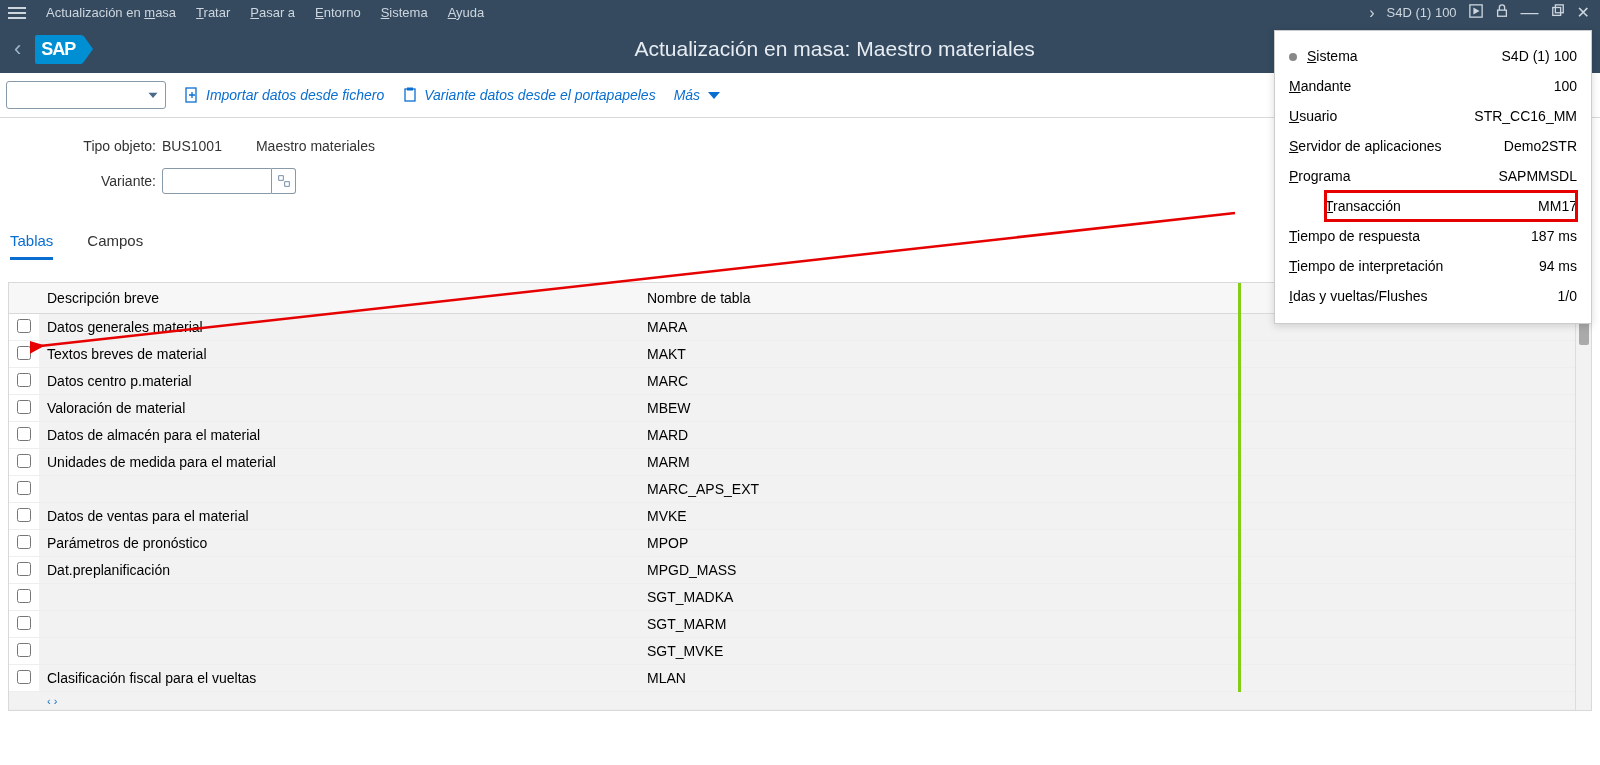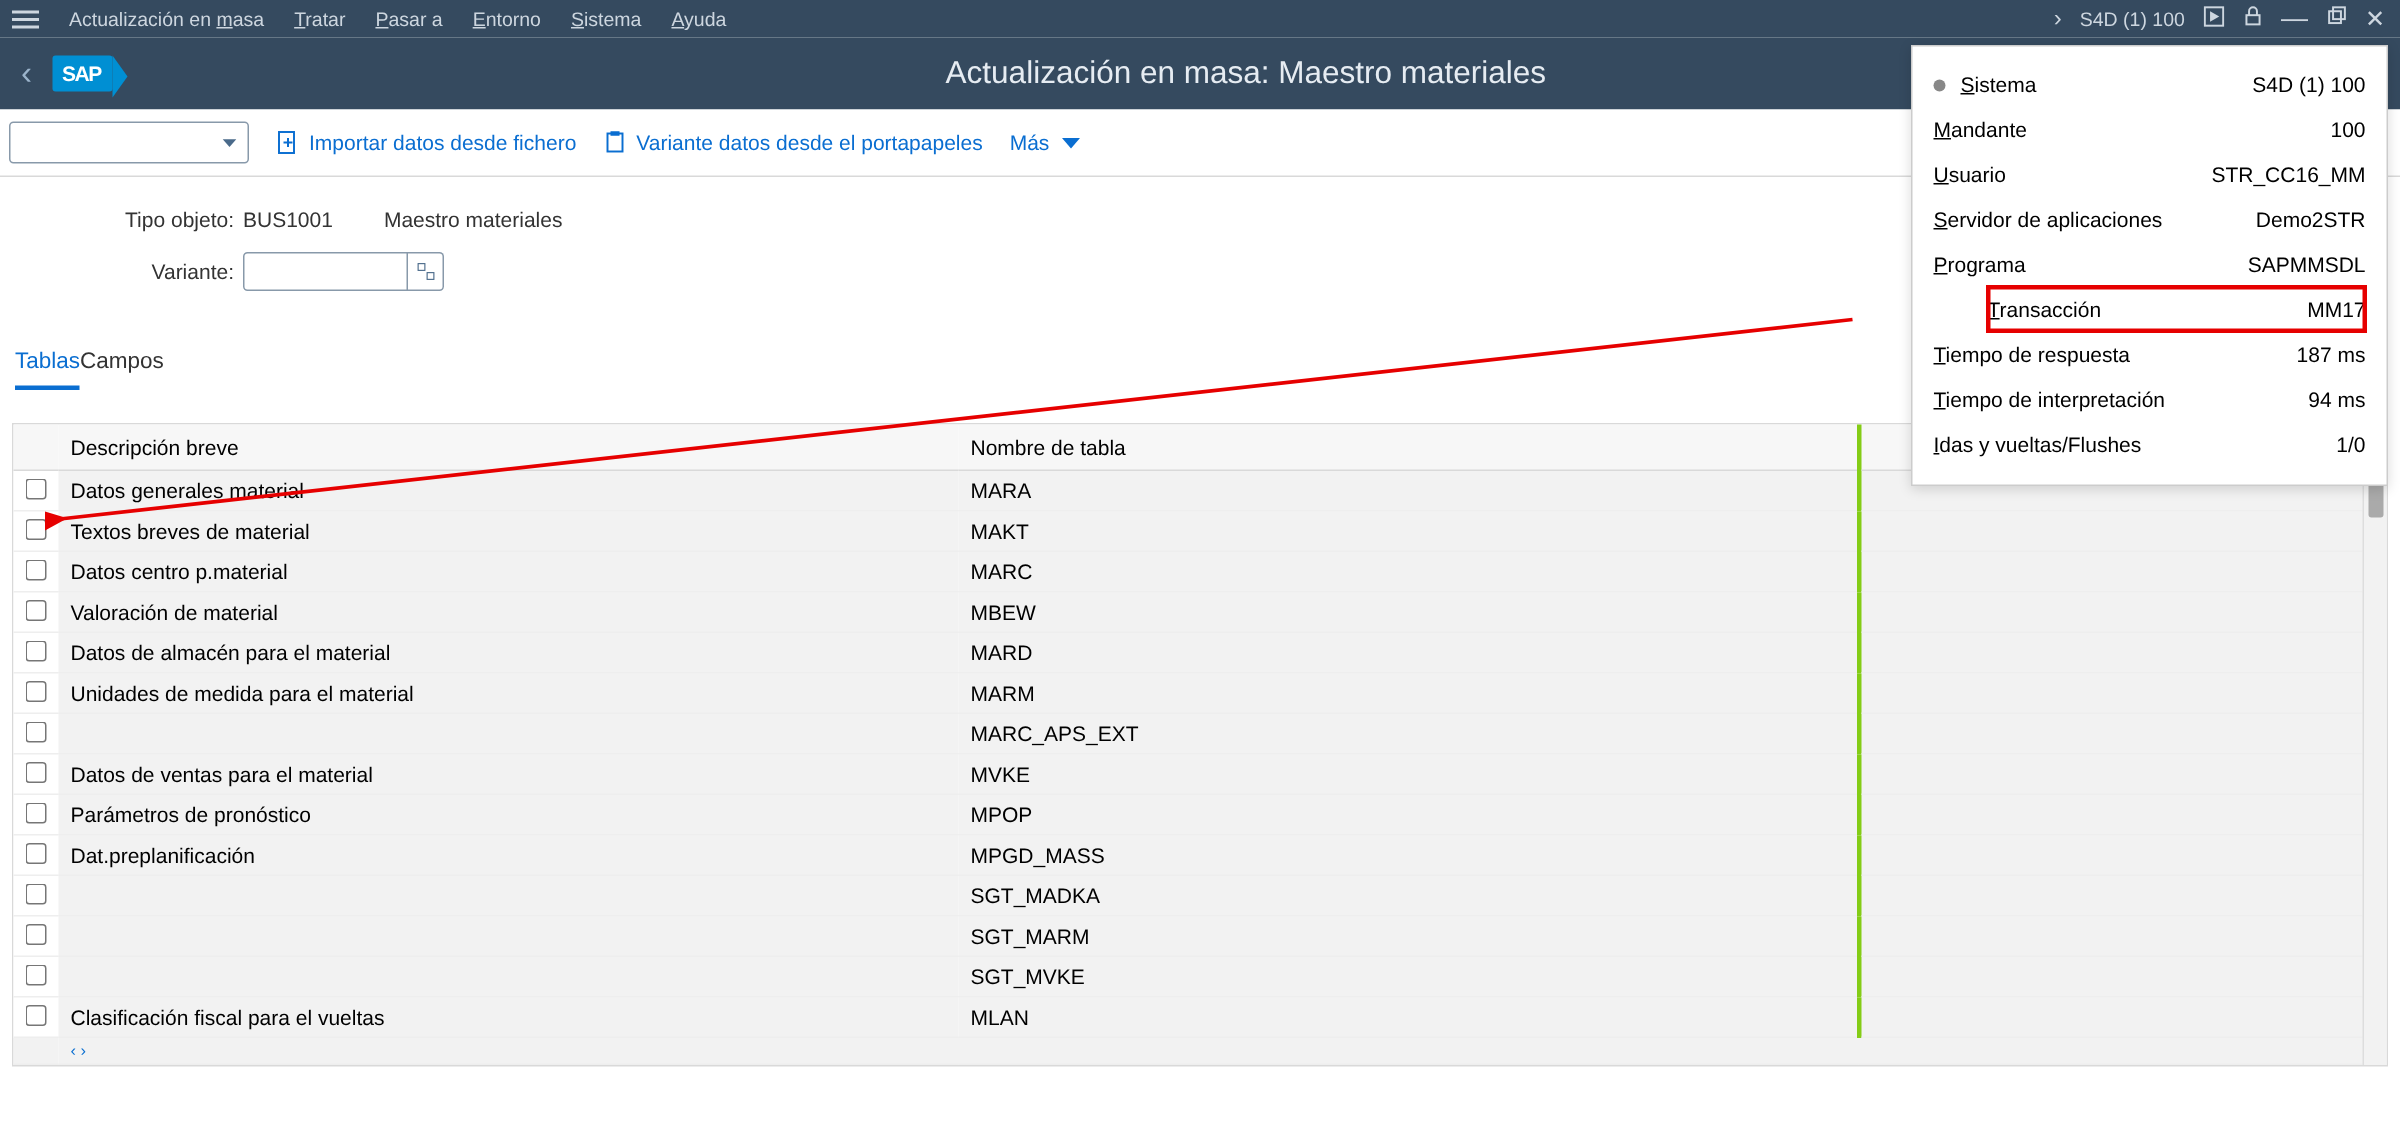--- a/index.html
+++ b/index.html
@@ -9,39 +9,39 @@
   .menubar .hamburger { width: 18px; margin-right: 10px; cursor: pointer; }
   .menubar .hamburger div { background: #cdd6df; height: 2px; margin: 3px 0; }
   .menubar .menu-item { padding: 0 10px; cursor: pointer; }
   .menubar .menu-item u { text-decoration: underline; }
   .menubar .right { margin-left: auto; display: flex; align-items: center; gap: 12px; padding-right: 10px; }
   .menubar .right .sys-label { font-size: 13px; }
   .menubar svg { width: 14px; height: 14px; fill: #cdd6df; }
 
   .titlebar { background: #354a5f; color: #fff; height: 48px; display: flex; align-items: center; padding: 0 14px; }
   .titlebar .back { color: #9bb4cb; font-size: 22px; margin-right: 14px; cursor: pointer; }
-  .sap-logo { background: #008fd3; color: #fff; font-weight: bold; padding: 4px 8px 4px 6px; border-radius: 2px; font-size: 14px; letter-spacing: -1px; position: relative; }
+  .sap-logo { background: #008fd3; color: #fff; font-weight: bold; padding: 4px 8px 4px 6px; border-radius: 2px; font-size: 18px; letter-spacing: -1px; position: relative; }
   .sap-logo::after { content:""; position:absolute; right:-10px; top:0; border-top:14px solid transparent; border-bottom:14px solid transparent; border-left:10px solid #008fd3; }
   .titlebar .title { flex: 1; text-align: center; font-size: 21px; color:#e6ecf2; }
 
   .toolbar { background: #fff; height: 45px; border-bottom: 1px solid #d9d9d9; display: flex; align-items: center; padding: 0 6px; gap: 18px; }
   .toolbar .combo { width: 160px; height: 28px; border: 1px solid #89a; border-radius: 3px; display:flex; align-items:center; justify-content:flex-end; padding-right:6px; background:#fff; }
   .toolbar .combo svg { width:12px; height:12px; fill:#4a6a8a; }
-  .toolbar .link-btn { color: #0a6ed1; font-size: 14px; display:flex; align-items:center; gap:6px; cursor:pointer; }
+  .toolbar .link-btn { color: #0a6ed1; font-size: 14px; display:flex; align-items:center; gap:6px; cursor:pointer;font-style:italic; }
   .toolbar .link-btn svg { width:16px; height:16px; fill:#0a6ed1; }
 
   .form-area { padding: 20px 4px 18px 70px; font-size: 14px; color:#333; }
   .form-row { display: flex; align-items: center; margin-bottom: 14px; }
   .form-row .label { width: 86px; text-align: right; margin-right: 6px; color:#333; }
   .form-row .value { margin-right: 34px; }
   .form-row input { height: 26px; width: 110px; border:1px solid #89a; border-radius:3px 0 0 3px; padding:0 4px; }
   .form-row .value-help { height:26px; width:24px; border:1px solid #89a; border-left:none; border-radius:0 3px 3px 0; display:inline-flex; align-items:center; justify-content:center; background:#fff; }
   .form-row .value-help svg { width:12px; height:12px; fill:#4a6a8a; }
 
-  .tabs { display: flex; padding-left: 10px; font-size: 15px; }
+  .tabs { display: flex; gap: 34px; padding-left: 10px; font-size: 15px; }
   .tabs .tab { padding: 6px 0 8px 0; cursor:pointer; color:#333; }
   .tabs .tab.active { color:#0a6ed1; border-bottom: 3px solid #0a6ed1; }
 
   .table-wrap { margin: 22px 8px 0 8px; border:1px solid #d9d9d9; position:relative; }
   table { width: 100%; border-collapse: collapse; font-size:14px; }
   thead th { background:#f7f7f7; text-align:left; font-weight:normal; padding:7px 8px; border-bottom:1px solid #d9d9d9; }
   thead th.chk { width:28px; }
   tbody td { padding:4px 8px; border-bottom:1px solid #eee; background:#f2f2f2; height:27px; }
   tbody td.chk { width:28px; background:#fff; }
   tbody td.chk input { width:14px; height:14px; }

